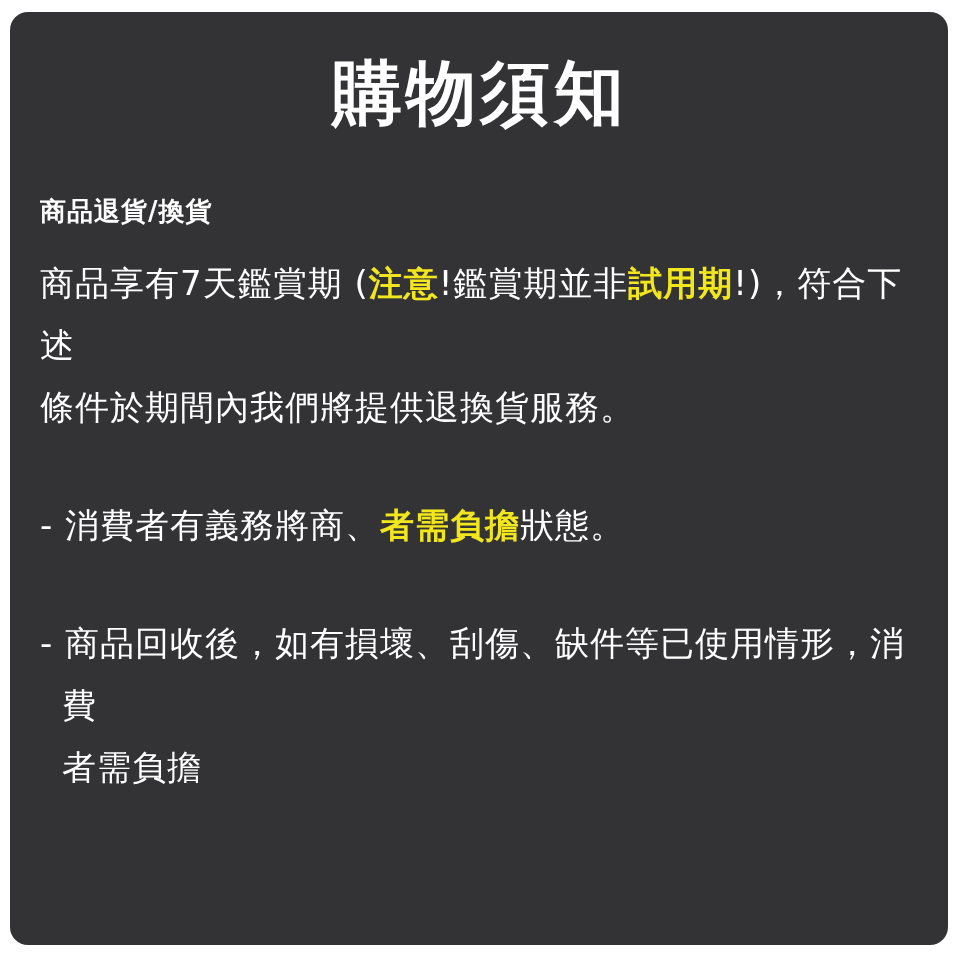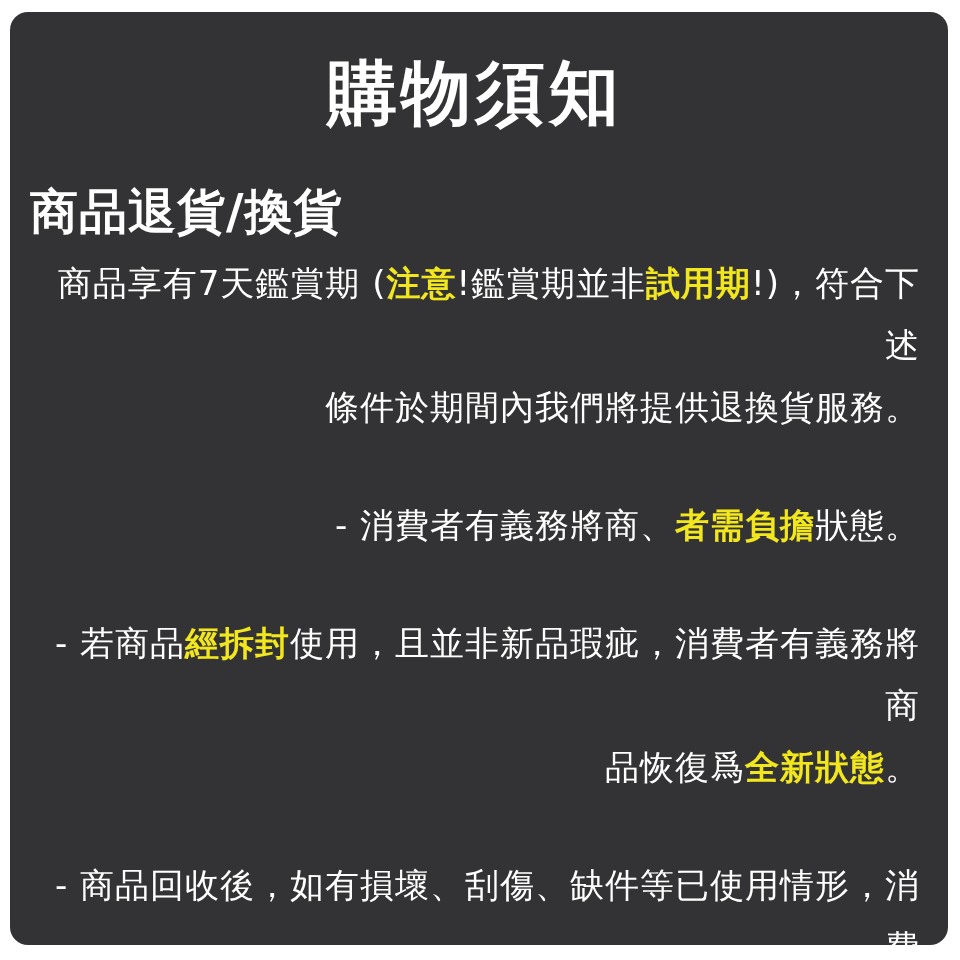--- a/index.html
+++ b/index.html
@@ -18,49 +18,48 @@
     font-family: "DejaVu Sans", "Liberation Sans", sans-serif;
   }
   .panel {
     position: absolute;
     left: 10px;
     top: 12px;
     width: 938px;
     height: 933px;
     background: var(--panel-bg);
     border-radius: 18px;
-    padding: 42px 28px 0 20px;
+    padding: 42px 28px 0 30px;
     color: var(--text);
     overflow: hidden;
   }
   .title {
     margin: 0 0 54px 0;
     text-align: center;
     font-size: 70px;
     line-height: 1.12;
     font-weight: bold;
     letter-spacing: 4px;
     color: var(--text);
   }
   .section-heading {
     margin: 0 0 16px 0;
-    font-size: 48px;
+    font-size: 26px;
     line-height: 50px;
     font-weight: bold;
     letter-spacing: 1px;
     color: var(--text);
   }
   .para {
     margin: 0 0 56px 0;
     font-size: 34px;
     line-height: 62px;
     letter-spacing: 1px;
     white-space: pre-wrap;
     color: var(--text);
-    text-align: right;
   }
   .bullet {
     padding-left: 22px;
     text-indent: -22px;
   }
   .hl {
     color: var(--hl);
     font-weight: bold;
   }
 </style>
@@ -70,18 +69,16 @@
 <div class="panel">
   <h1 class="title">購物須知</h1>
 
   <h2 class="section-heading">商品退貨/換貨</h2>
 
   <p class="para"><span>商品享有7天鑑賞期 (</span><span class="hl">注意</span><span>!鑑賞期並非</span><span class="hl">試用期</span><span>!)，符合下述
 條件於期間內我們將提供退換貨服務。</span></p>
 
   <p class="para bullet"><span>- 消費者有義務將商、</span><span class="hl">者需負擔</span><span>狀態。</span></p>
 
-  <p class="para bullet"><span>- 若商品</span><span class="hl">經拆封</span><span>使用，且並非新品瑕疵，消費者有義務將商
-品恢復爲</span><span class="hl">全新狀態</span><span>。</span></p>
 
   <p class="para bullet"><span>- 商品回收後，如有損壞、刮傷、缺件等已使用情形，消費
 者需負擔</span></p>
 </div>
 
 </body></html>

